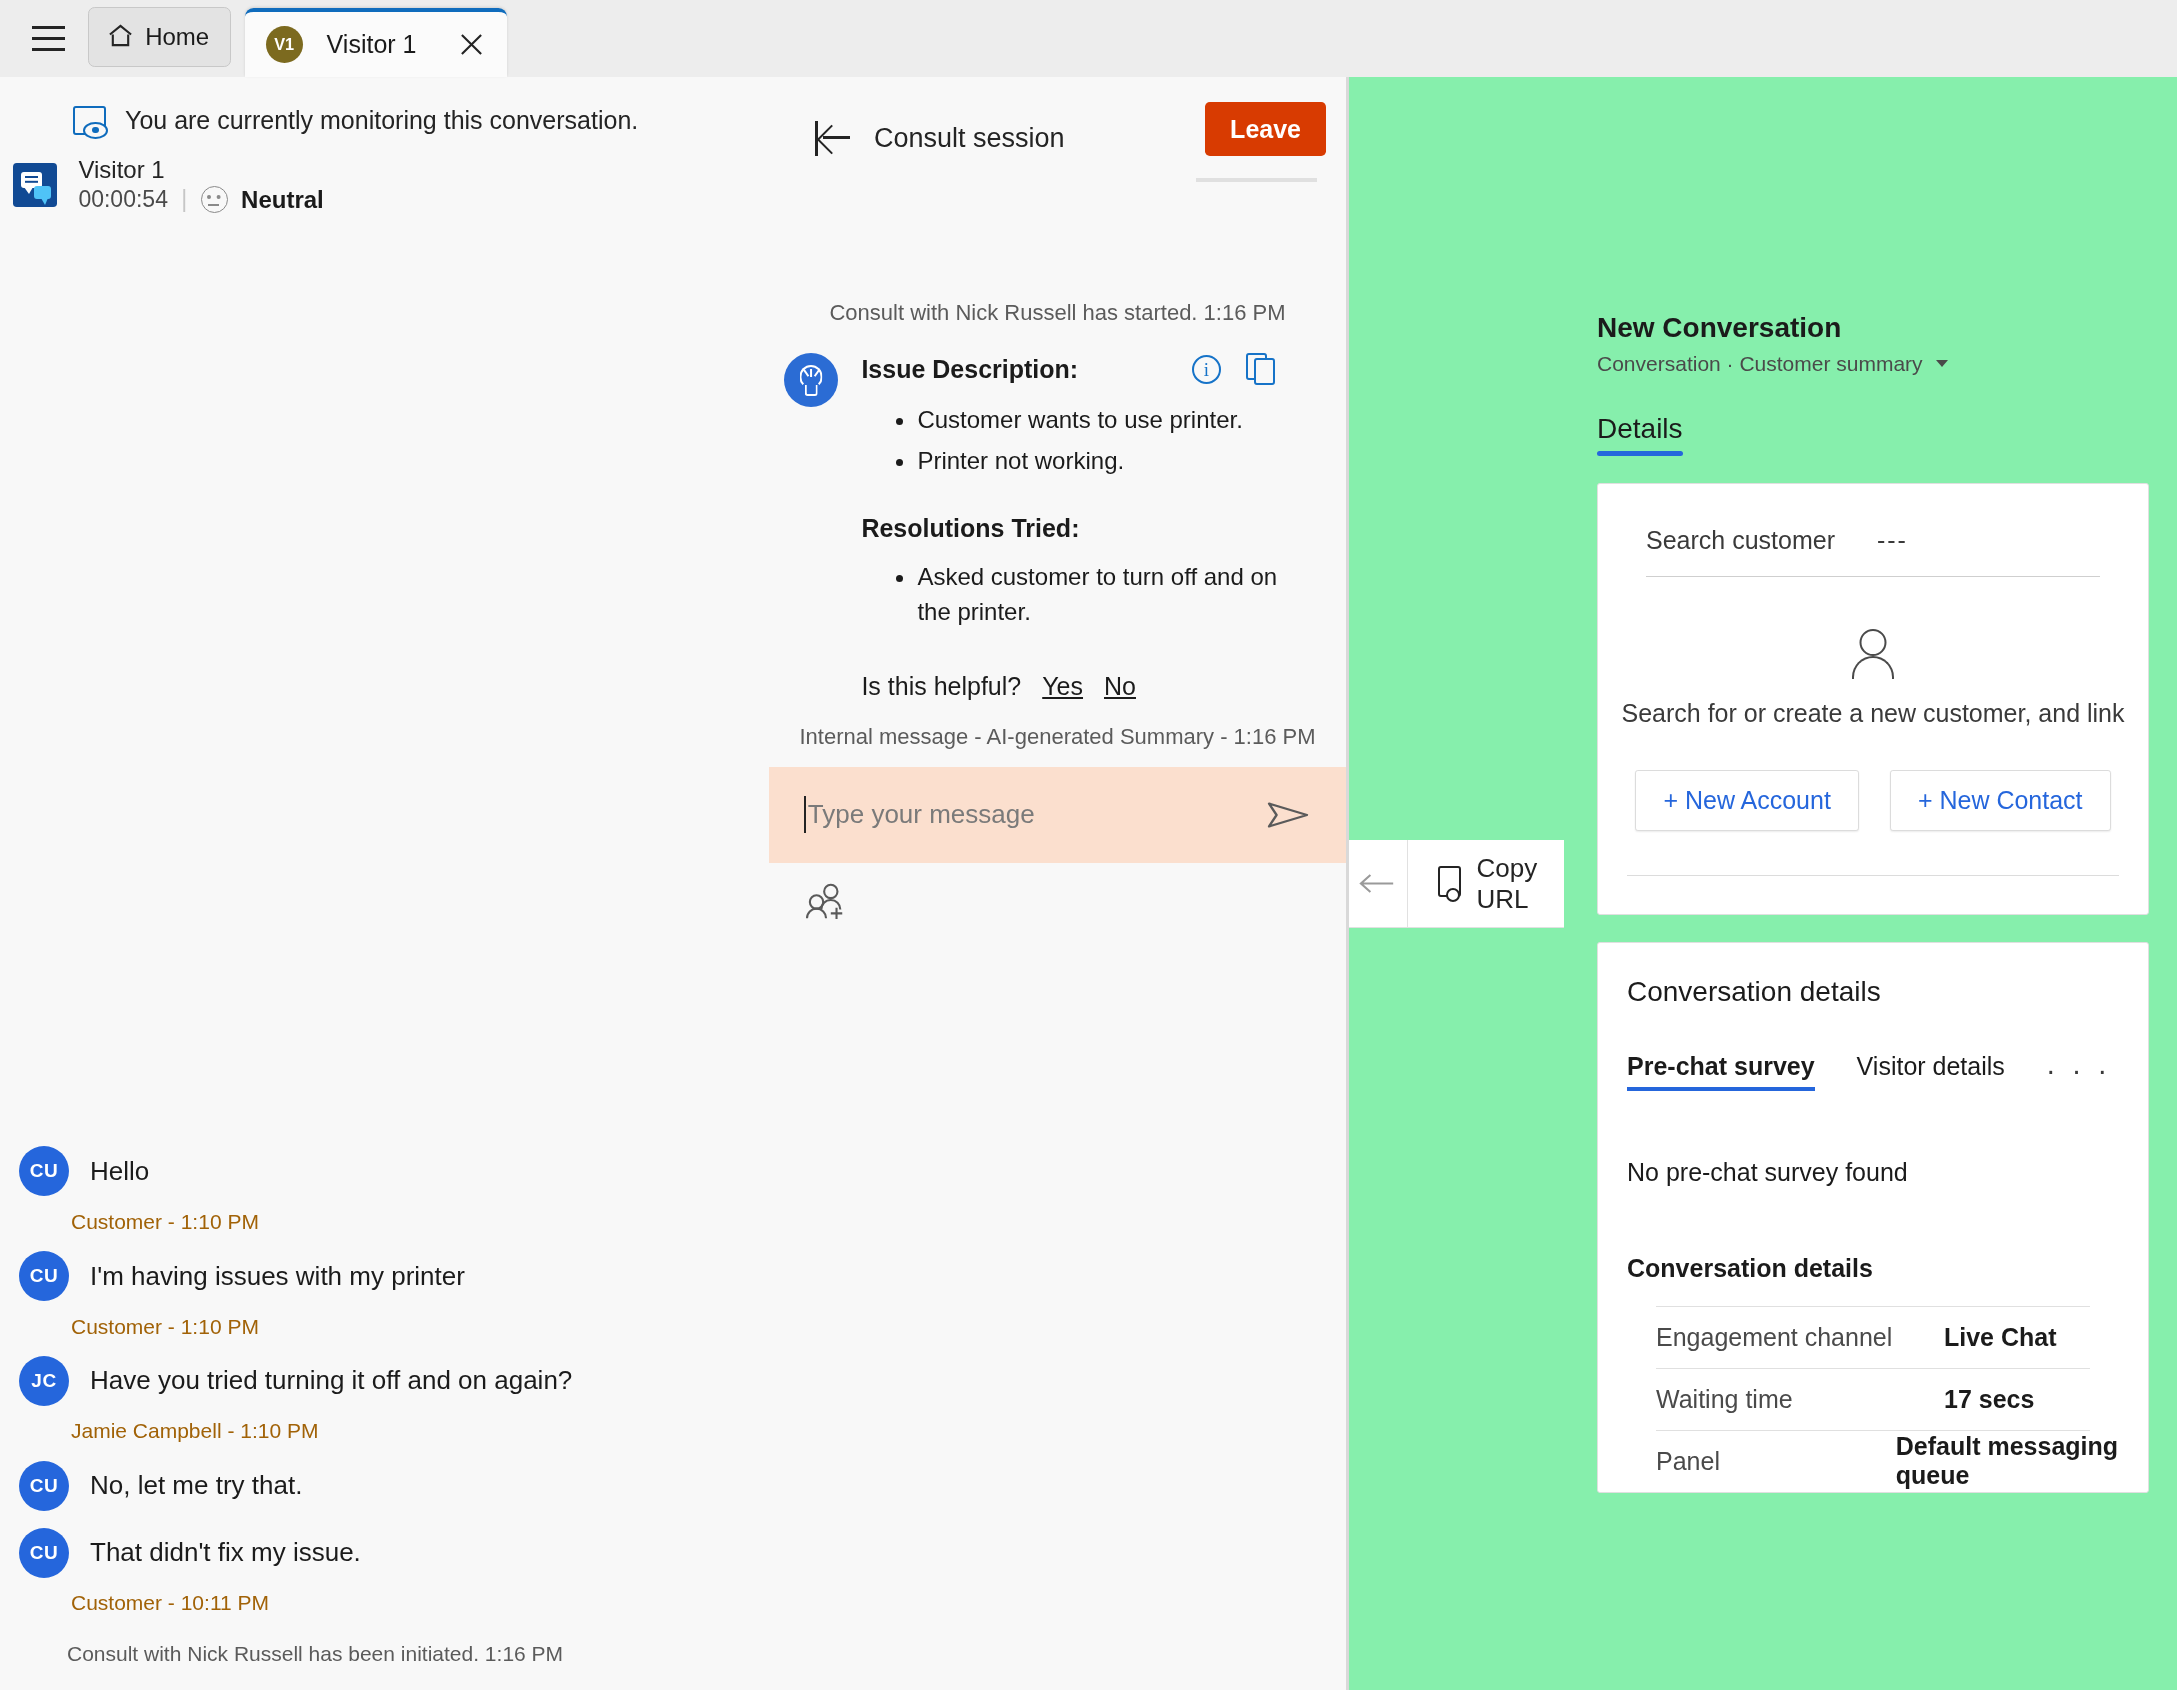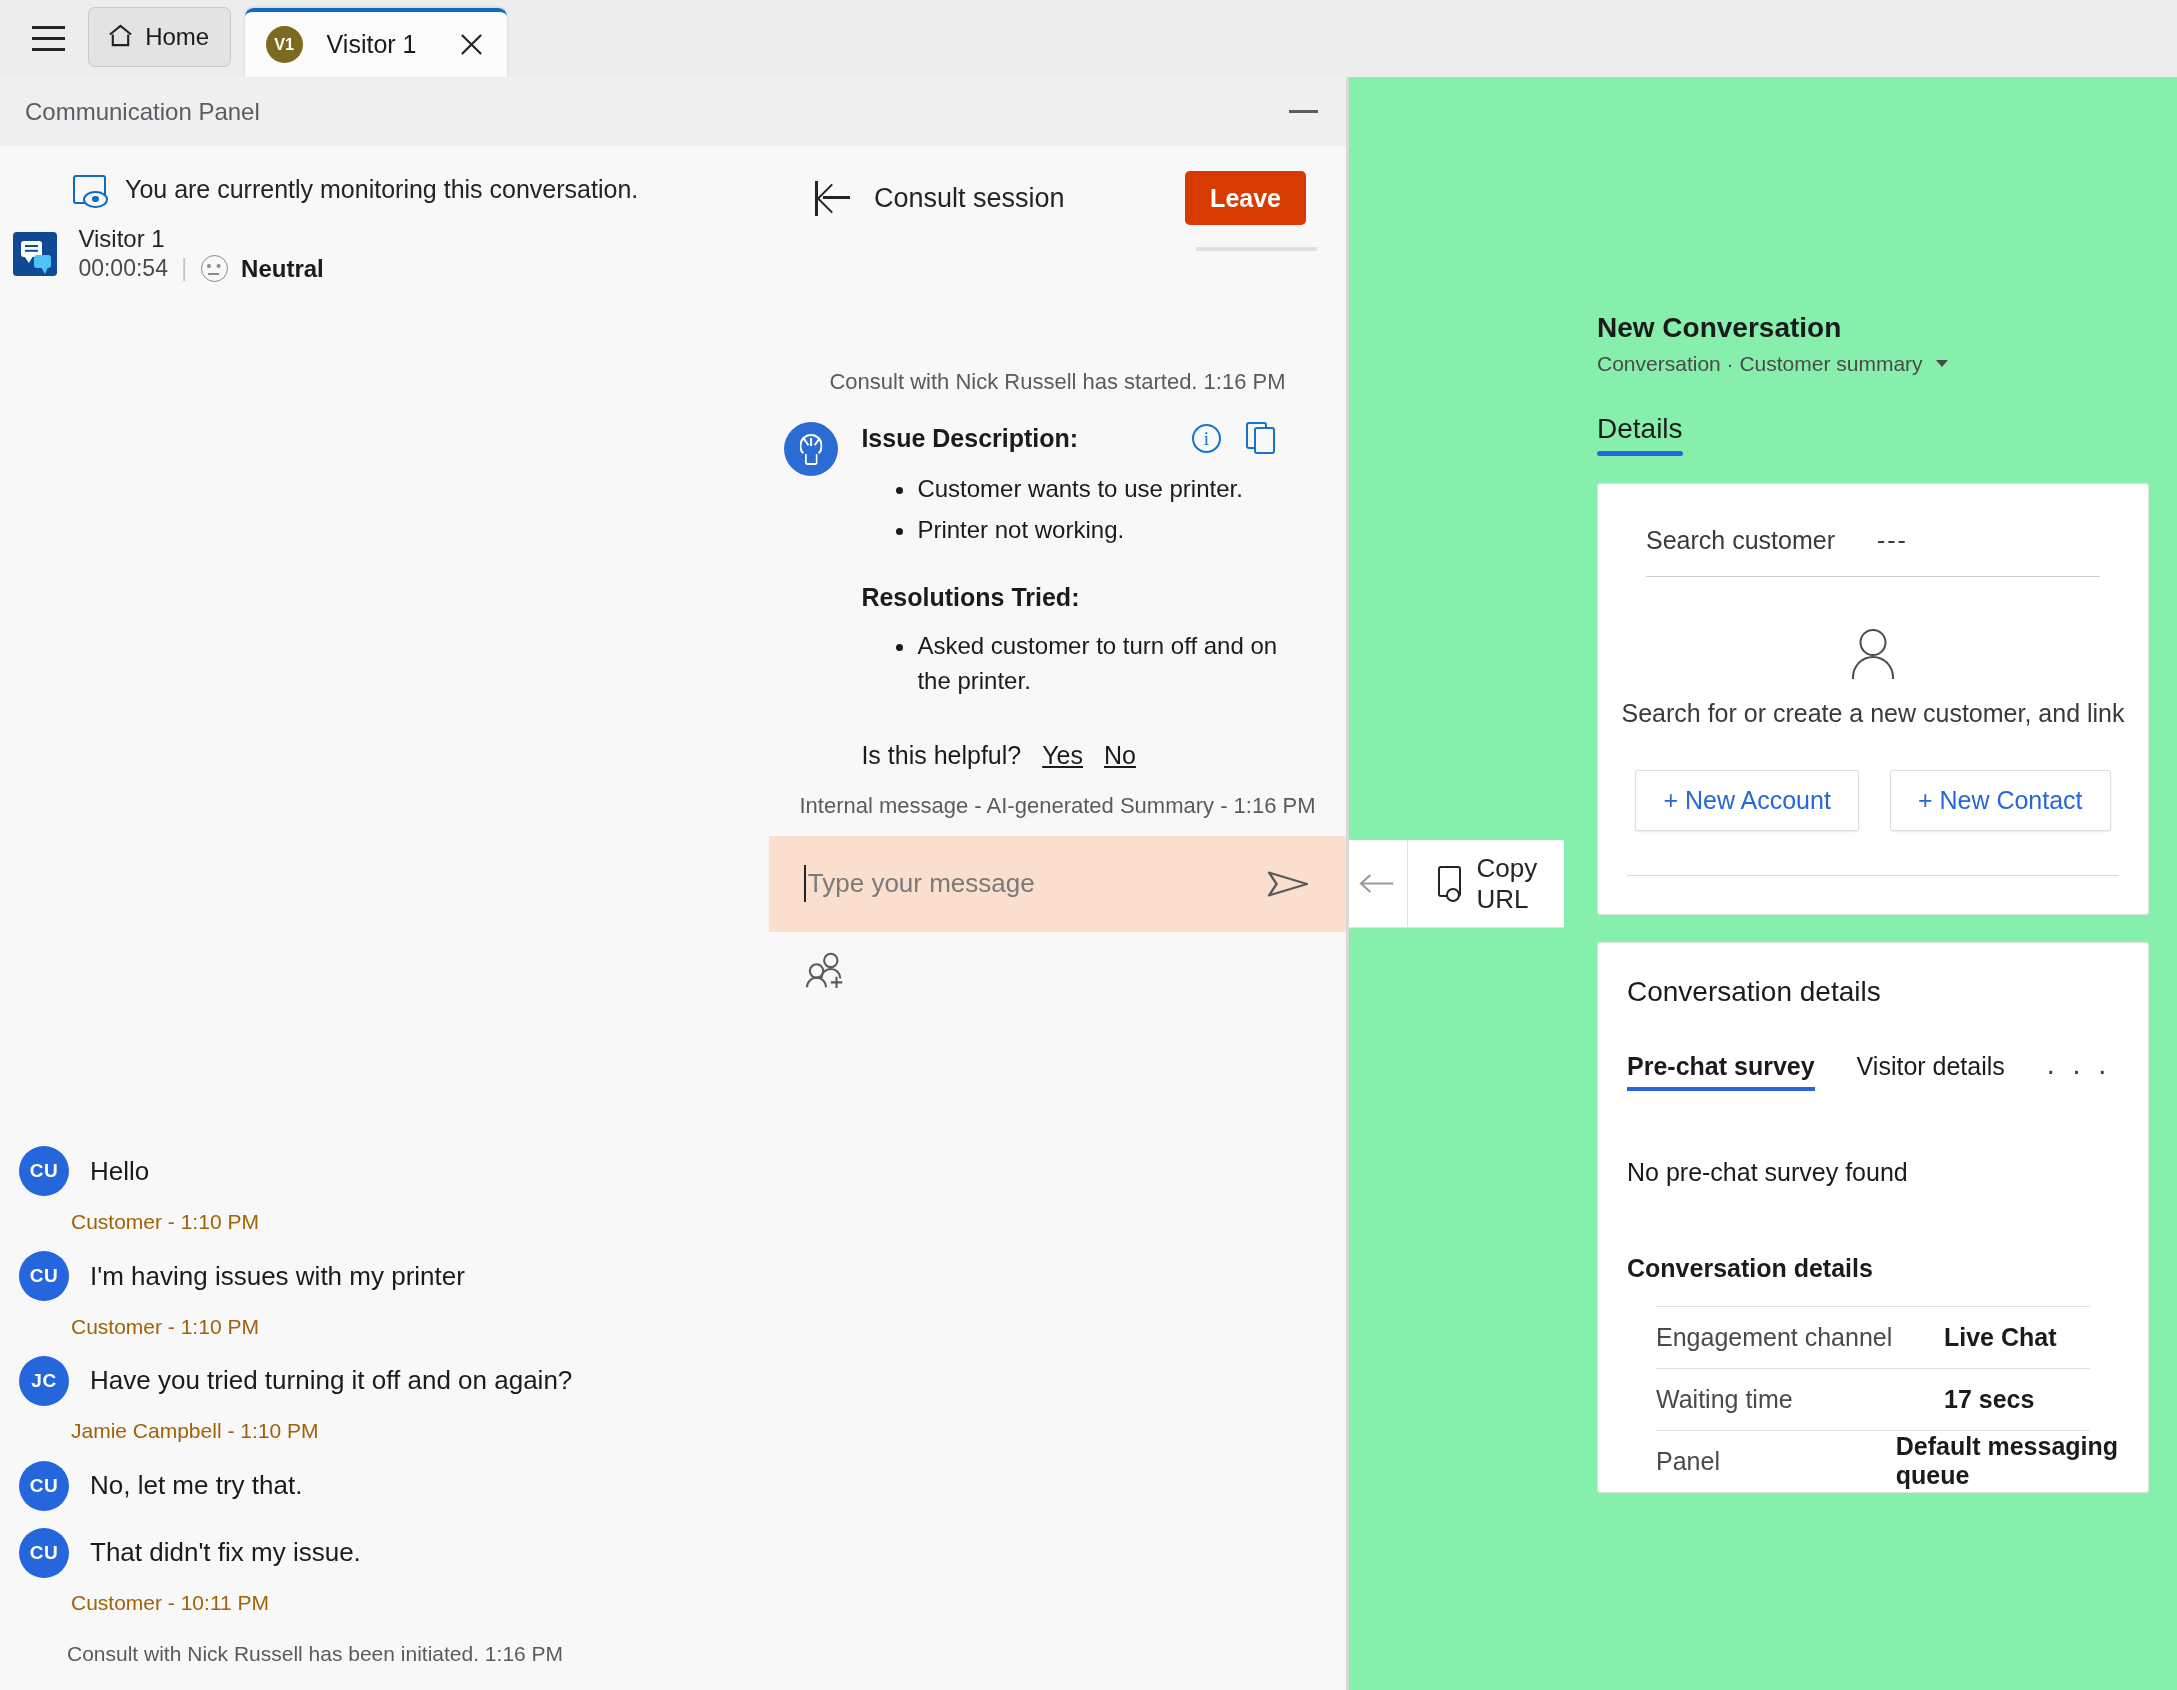--- a/index.html
+++ b/index.html
@@ -80,21 +80,21 @@
   .vr-text { display:flex; flex-direction:column; gap:1.9px; }
   .vr-name { font-size:24px; color:#242424; }
   .vr-meta { display:flex; align-items:center; gap:13.4px; font-size:23px; color:#4a4a4a; }
   .vr-sep { color:#c6c6c6; }
   .face { width:27px; height:27px; border-radius:50%; border:1.9px solid #8a8a8a; position:relative; }
   .face::before { content:""; position:absolute; left:5.8px; top:7.7px; width:3.8px; height:3.8px; border-radius:50%; background:#8a8a8a; box-shadow:9.6px 0 0 #8a8a8a; }
   .face::after { content:""; position:absolute; left:6.7px; bottom:6.7px; width:10.6px; height:1.9px; background:#8a8a8a; }
   .vr-sent { font-size:24px; color:#1b1b1b; font-weight:700; }
 
   
-  .consult-header { display:flex; align-items:center; padding: 25px 40px 0 0; gap: 27px; position:relative; }
+  .consult-header { display:flex; align-items:flex-end; padding: 25px 20px 0 0; gap: 27px; position:relative; }
   .consult-left { display:flex; align-items:center; gap:21px; padding-left: 44px; flex:1; }
   .collapse-ico { width:40px; height:35px; position:relative; flex:0 0 40px; cursor:pointer; }
   .collapse-ico::before { content:""; position:absolute; left:1.9px; top:0; width:2.9px; height:35px; background:#242424; }
   .collapse-ico .ar { position:absolute; left:7.7px; top:7.7px; width:21px; height:21px; border-left:2.9px solid #242424; border-bottom:2.9px solid #242424; transform: rotate(45deg); }
   .collapse-ico .bar2 { position:absolute; left:9.6px; top:15.4px; width:27px; height:2.9px; background:#242424; }
   .consult-label { font-size:27px; color:#242424; }
   .leave-btn {
     background:#d83b01; color:#fff; border:none; border-radius:4.8px;
     font-size:25px; font-weight:700; padding: 12.5px 25px; cursor:pointer;
     font-family:"Liberation Sans", sans-serif;
@@ -223,26 +223,20 @@
             <path d="M3 3 L23 23 M23 3 L3 23" stroke="#242424" stroke-width="2.2" fill="none"></path>
           </svg>
       </span>
     </div>
   </div>
 
   <div class="body">
 
     <div class="cp">
 
-      <div class="cp-header">
-        <div class="cp-title">Communication Panel</div>
-        <div class="cp-min">
-            <i></i>
-          </div>
-      </div>
 
       <div class="cp-main">
 
         <div class="chat-col">
 
           <div class="monitor-row">
             <span class="eye-icon">
               <span class="frame"></span>
                 <span class="eye"></span>
             </span>

